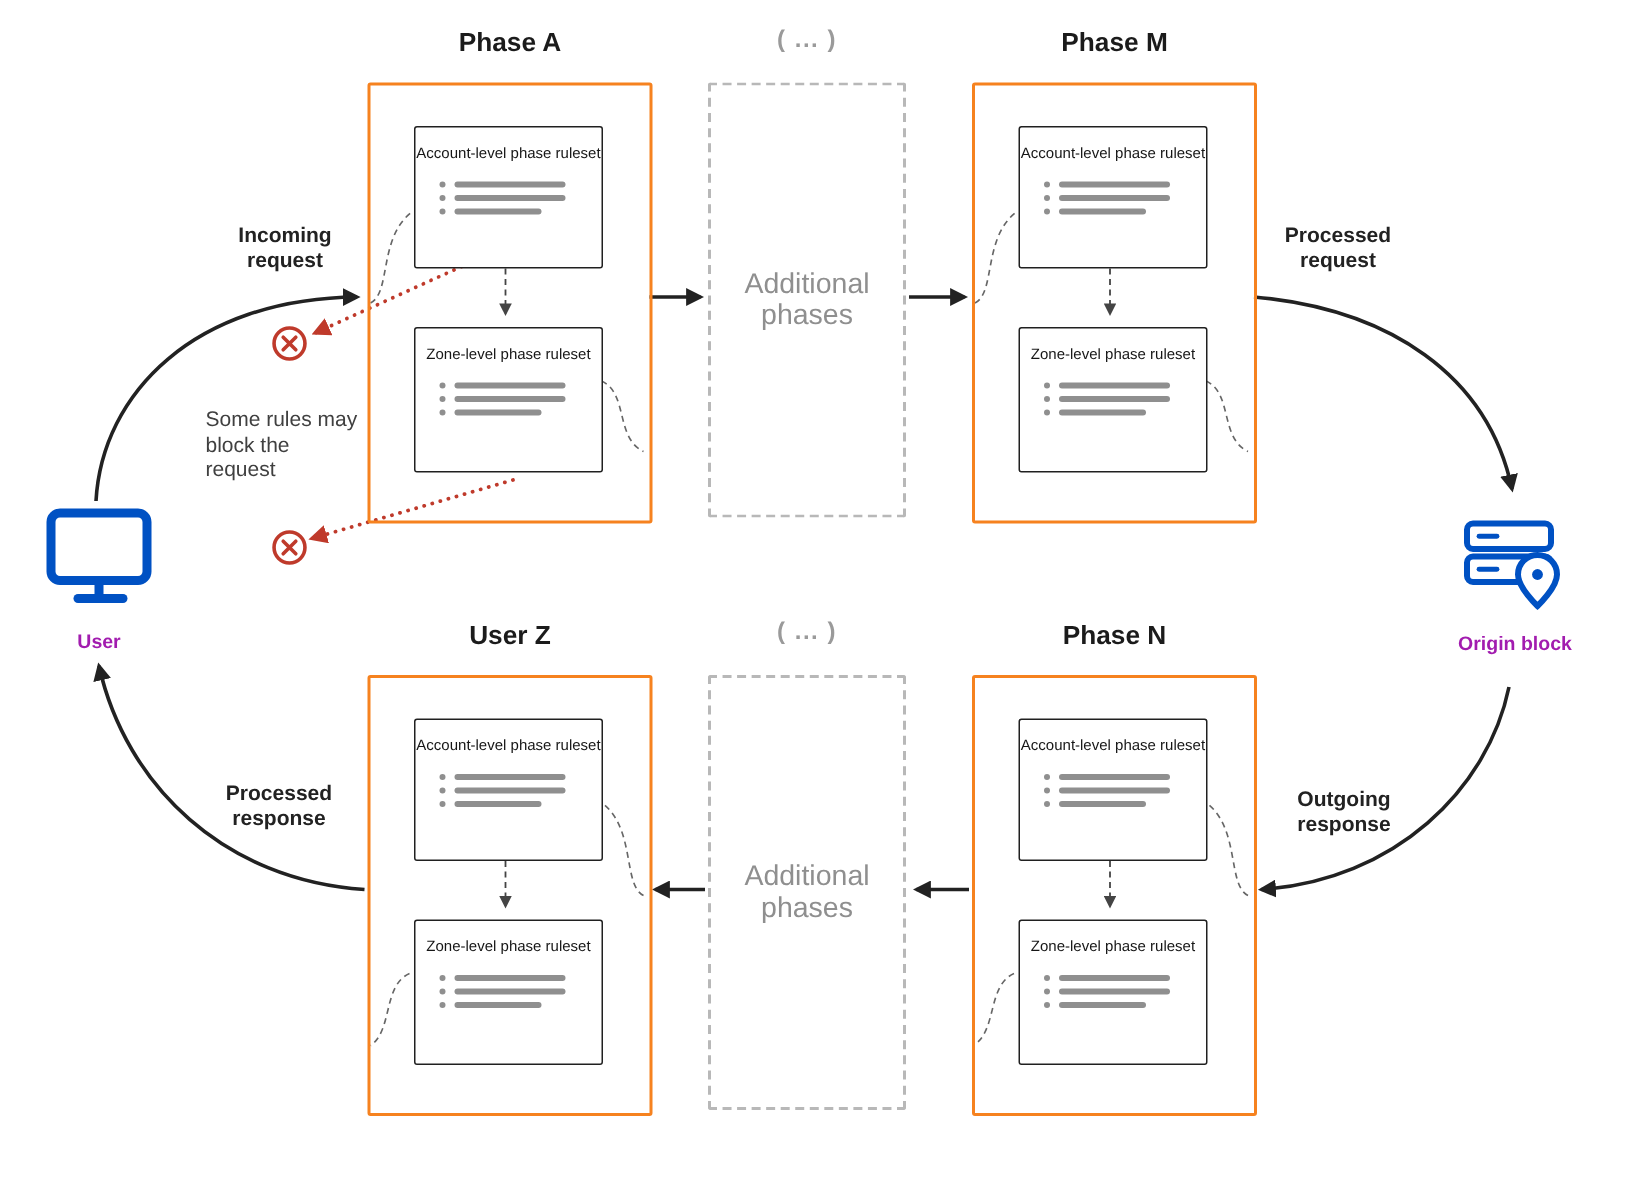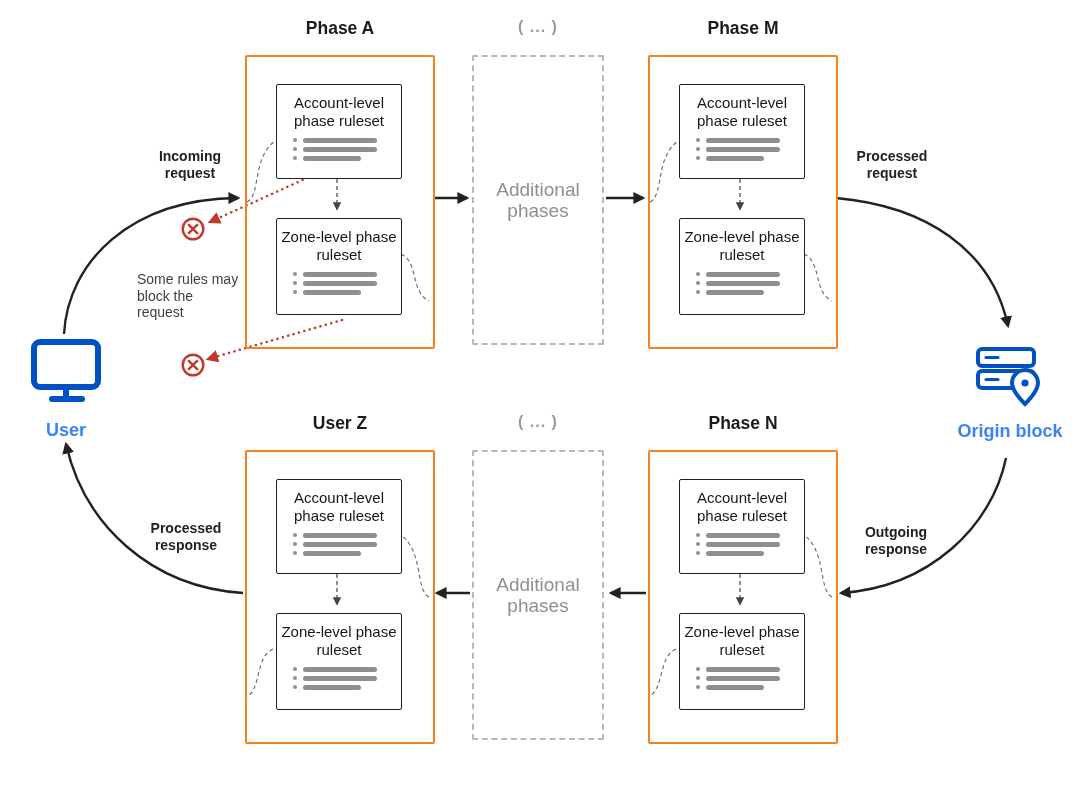--- a/index.html
+++ b/index.html
@@ -5,39 +5,39 @@
   html,body{margin:0;padding:0;background:#ffffff;}
   .canvas{position:relative;width:1092px;height:792px;background:#ffffff;font-family:"Liberation Sans",sans-serif;overflow:hidden;}
   .wires{position:absolute;left:0;top:0;}
 
   .phase{position:absolute;width:186px;height:290px;border:2.5px solid #f6821f;border-radius:2px;background:transparent;}
   .phase-title{position:absolute;top:-39px;left:-12px;right:-12px;text-align:center;font-size:17.5px;font-weight:700;color:#1b1b1b;}
 
   .ruleset{position:absolute;left:29px;width:126px;background:#ffffff;border:1.4px solid #202020;border-radius:2px;box-sizing:border-box;}
   .ruleset.account{top:27px;height:95px;}
   .ruleset.zone{top:161px;height:97px;}
-  .ruleset-label{margin-top:9px;text-align:center;font-size:15px;line-height:17.5px;color:#161616;}
+  .ruleset-label{margin-top:9px;text-align:center;font-size:10px;line-height:17.5px;color:#161616;}
   .ruleset-lines{margin:9px 0 0 16px;}
   .rl{display:flex;align-items:center;margin-bottom:4.5px;}
   .rl .dot{width:4px;height:4px;border-radius:50%;background:#8f8f8f;margin-right:6px;flex:none;font-style:normal;}
   .rl .bar{height:4.5px;background:#8f8f8f;border-radius:2.5px;font-style:normal;}
   .rl .bar.w1{width:74px;}
   .rl .bar.w2{width:74px;}
   .rl .bar.w3{width:58px;}
 
   .adds{position:absolute;width:132px;height:290px;border:2px dashed #b8b8b8;border-radius:2px;display:flex;align-items:center;justify-content:center;box-sizing:border-box;}
   .adds-ellipsis{position:absolute;top:-39px;left:0;width:100%;text-align:center;color:#9a9a9a;font-weight:700;font-size:16px;letter-spacing:1px;}
   .adds-label{width:100px;text-align:center;color:#8f8f8f;font-size:19px;line-height:21px;}
 
   .flow-label{position:absolute;text-align:center;font-size:14px;font-weight:700;color:#222222;line-height:17px;}
   .warning-text{position:absolute;left:137px;top:271px;width:102px;font-size:14px;line-height:16.5px;color:#404040;font-weight:500;}
   .blocked{position:absolute;}
 
   .node{position:absolute;display:flex;flex-direction:column;align-items:center;}
-  .node-label{font-size:18px;font-weight:700;color:#3b82f6;}
+  .node-label{font-size:13px;font-weight:700;color:#a21caf;}
   .node.user{left:20px;top:338px;width:92px;}
   .node.user .node-label{margin-top:16px;}
   .node.origin{left:935px;top:346px;width:150px;}
   .node.origin .node-label{margin-top:13px;}
 </style>
 </head>
 <body>
 
 <div class="canvas">
 

